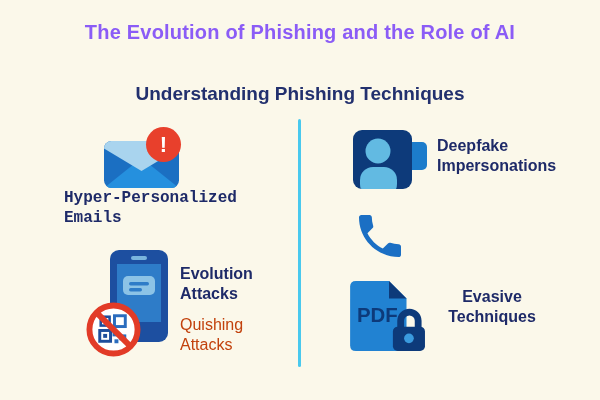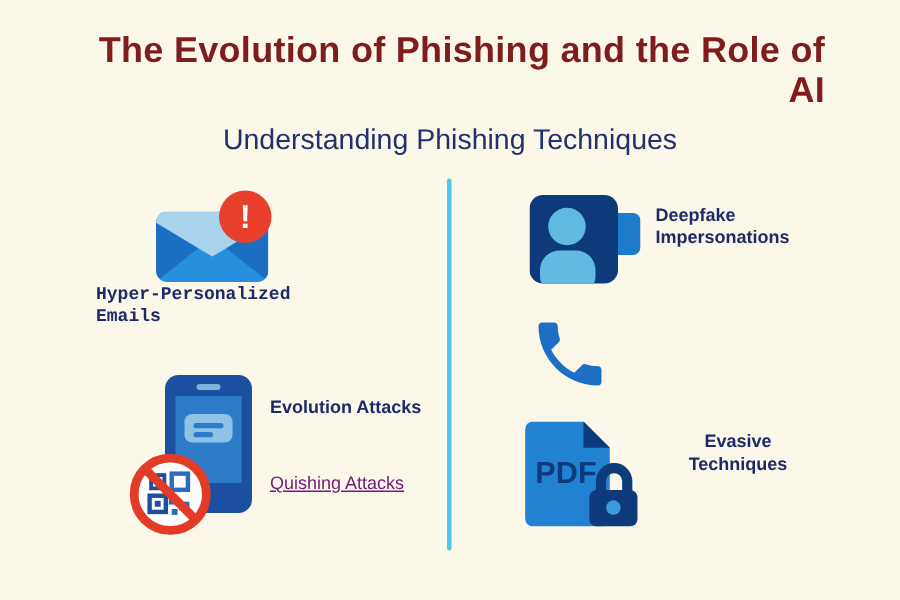--- a/index.html
+++ b/index.html
@@ -3,34 +3,34 @@
 <meta charset="utf-8">
 <style>
   html,body{margin:0;padding:0;}
   body{font-family:"Liberation Sans", sans-serif;}
   .canvas{
     position:relative;width:600px;height:400px;overflow:hidden;
     background:#fbf8ea;
   }
   .title{
     position:absolute;top:21px;left:50px;width:500px;
-    text-align:right;font-size:24px;font-weight:700;line-height:1.12;
-    color:#7f1d1d;letter-spacing:.2px;
+    text-align:center;font-size:20px;font-weight:700;line-height:1.12;
+    color:#8b5cf6;letter-spacing:.2px;
   }
   .subtitle{
     position:absolute;top:83px;left:0;width:600px;
-    text-align:center;font-size:19px;font-weight:400;color:#22306e;
+    text-align:center;font-size:19px;font-weight:700;color:#22306e;
   }
   .divider{
     position:absolute;left:298px;top:119px;width:3px;height:248px;
     background:#49c9ee;border-radius:2px;
   }
-  .lbl{position:absolute;color:#1e2a68;font-size:12px;line-height:1.22;}
+  .lbl{position:absolute;color:#1e2a68;font-size:16px;line-height:1.22;}
   .lbl.bold{font-weight:700;}
-  .lbl.reg{font-weight:400;color:#701a75;text-decoration:underline;}
+  .lbl.reg{font-weight:400;color:#c2410c;}
   .icon{position:absolute;}
   .badge{
     position:absolute;left:146px;top:127px;width:35px;height:35px;border-radius:50%;
     background:#e8402c;display:flex;align-items:center;justify-content:center;
     color:#ffffff;font-weight:700;font-size:22px;
   }
 </style>
 </head>
 <body>
 

